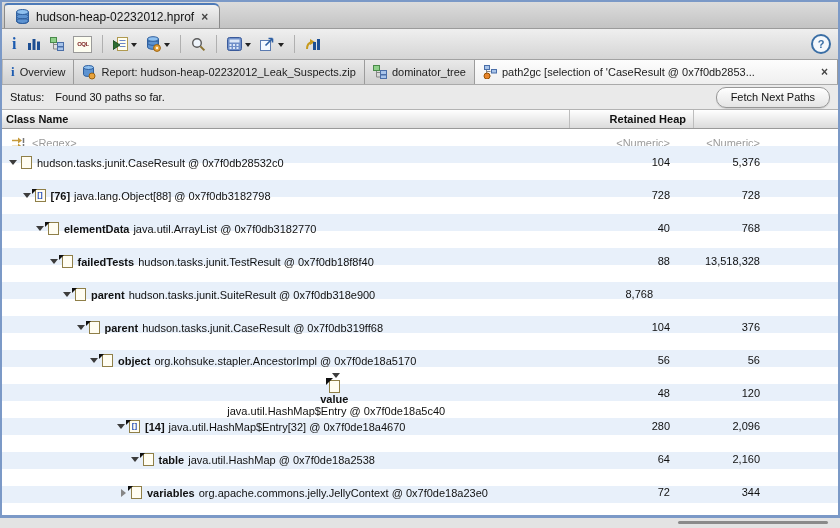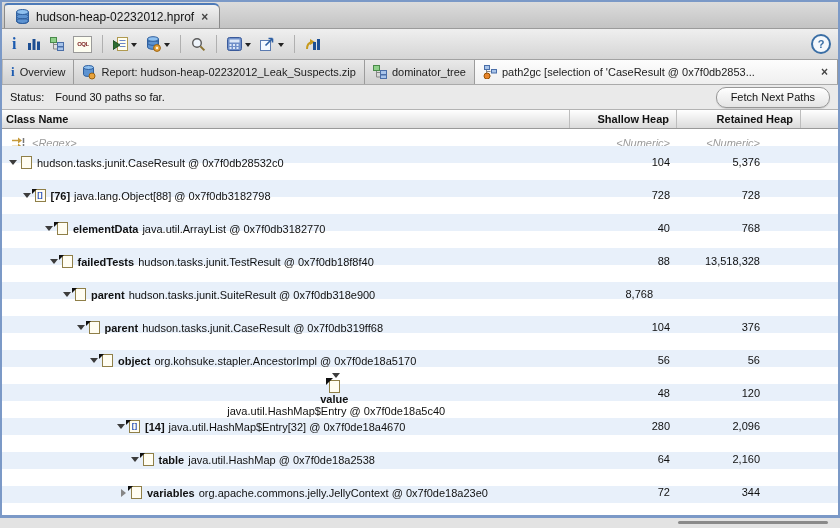--- a/index.html
+++ b/index.html
@@ -59,21 +59,21 @@
     background:linear-gradient(#ffffff,#dbdbdb); border-bottom:1px solid #999; }
   .hc { box-sizing:border-box; border-right:1px solid #bdbdbd; display:flex; align-items:center; }
   .hc.name { width:568px; padding-left:4px; }
   .hc.s { width:107px; justify-content:flex-end; padding-right:7px; }
   .hc.r { width:90px; justify-content:flex-end; padding-right:7px;margin-left:34px; }
   .hc.fill { flex:1; border-right:none; }
 
   
   .body-wrap { flex:1; position:relative; background:#fff; overflow:hidden; }
   .vline { position:absolute; top:0; bottom:0; width:1px; background:#c9cfd8; }
-  .filter-row { position:relative; height:28px; display:flex; color:#9b9b9b; background:#fff;font-style:italic; }
+  .filter-row { position:relative; height:28px; display:flex; color:#9b9b9b; background:#fff; }
   .fc { box-sizing:border-box; display:flex; align-items:center; }
   .fc.name { width:568px; padding-left:10px; gap:6px; }
   .fc.s { width:107px; justify-content:flex-end; padding-right:7px; }
   .fc.r { width:90px; justify-content:flex-end; padding-right:7px; }
   .tree-rows { position:absolute; top:17px; left:0; right:0; bottom:0;
     background:repeating-linear-gradient(to bottom, #e8f0fa 0 17px, #ffffff 17px 34px); }
   .trow { height:33px; display:flex; align-items:center; position:relative; }
   .cname { width:568px; box-sizing:border-box; display:flex; align-items:center;
     white-space:nowrap; overflow:hidden; }
   .cnum { box-sizing:border-box; text-align:right; padding-right:7px; line-height:17px; }
@@ -240,21 +240,20 @@
   <div class="statusbar">
     <span class="status-label">Status:</span>
     <span>Found 30 paths so far.</span>
     <div class="fetch-btn">
       <span>Fetch Next Paths</span>
     </div>
   </div>
 
   <div class="thead">
     <div class="hc name">Class Name</div>
-    <div class="hc s">Shallow Heap</div>
     <div class="hc r">Retained Heap</div>
     <div class="hc fill"></div>
   </div>
 
   <div class="body-wrap">
     <div class="vline" style="left:567px"></div>
     <div class="vline" style="left:674px"></div>
     <div class="vline" style="left:764px"></div>
 
     <div class="filter-row">
@@ -293,21 +292,21 @@
           <div class="cname" style="padding-left: 19.5px;">
             <span class="twisty open"></span>
             <span class="nicon">[]<span class="inb"></span></span>
             <span class="fld">[76]</span>
             <span>java.lang.Object[88] @ 0x7f0db3182798</span>
           </div>
           <div class="cnum s">728</div>
           <div class="cnum r">728</div>
         </div>
         <div class="trow">
-          <div class="cname" style="padding-left: 42px;">
+          <div class="cname" style="padding-left: 33px;">
             <span class="twisty open"></span>
             <span class="nicon">
               <span class="inb"></span>
             </span>
             <span class="fld">elementData</span>
             <span>java.util.ArrayList @ 0x7f0db3182770</span>
           </div>
           <div class="cnum s">40</div>
           <div class="cnum r">768</div>
         </div>

